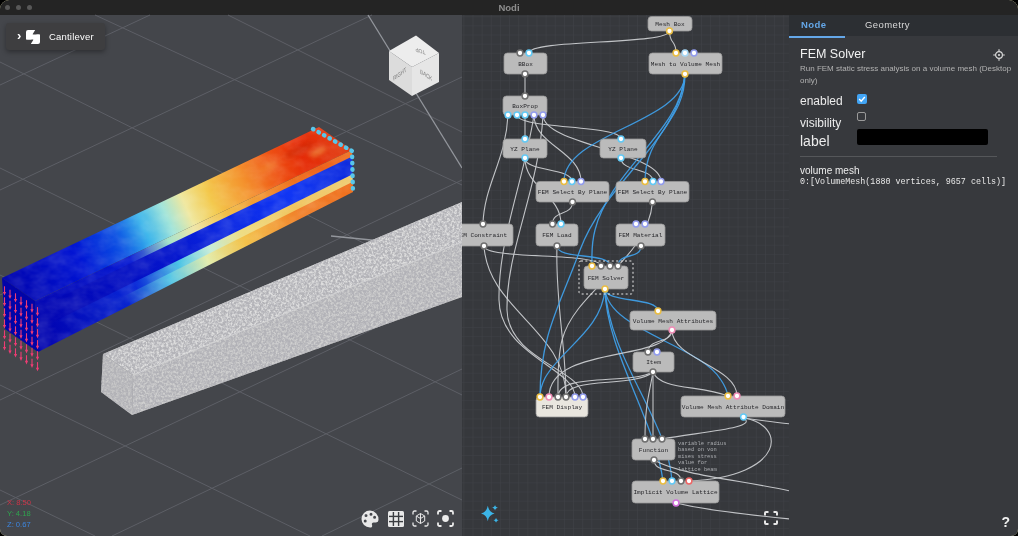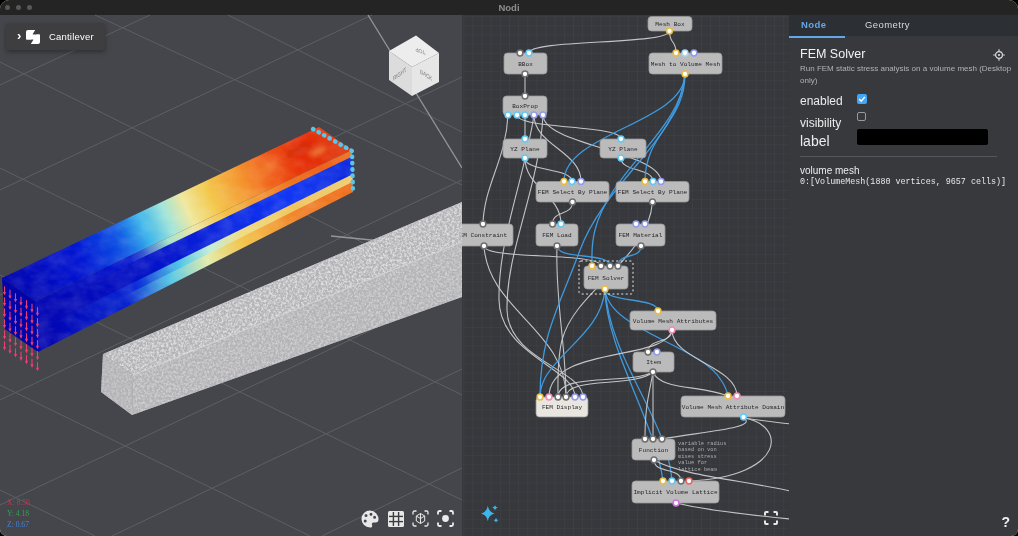--- a/index.html
+++ b/index.html
@@ -424,21 +424,21 @@
 
 <div style="position:absolute;left:6px;top:23px;width:99px;height:27px;background:#3e3e40;border-radius:3px;box-shadow:0 2px 5px rgba(0,0,0,.35);font-family:'Liberation Sans',sans-serif">
  <span style="position:absolute;left:11px;top:5px;color:#fff;font-size:13px;font-weight:bold">›</span>
  <span style="position:absolute;left:20px;top:6.5px"><svg width="14" height="14" viewBox="0 0 14 14">
           <path d="M2,0 h10 a2,2 0 0 1 2,2 v10 a2,2 0 0 1 -2,2 h-10 a2,2 0 0 1 -2,-2 v-10 a2,2 0 0 1 2,-2 Z" fill="#fff"></path>
 <path d="M14,0 L14,4.6 C10,3.4 8.6,5.2 6.6,4.2 L9.2,0 Z" fill="#3f3f41"></path>
 <path d="M0,14 L0,9.4 C4,10.6 5.4,8.8 7.4,9.8 L4.8,14 Z" fill="#3f3f41"></path>
         </svg></span>
  <span style="position:absolute;left:43px;top:8px;color:#fff;font-size:9.5px;font-weight:normal;letter-spacing:.2px">Cantilever</span>
 </div>
-<div style="position:absolute;left:7px;top:498px;font-family:Liberation Serif, serif;font-size:7.6px;line-height:10.8px">
+<div style="position:absolute;left:7px;top:498px;font-family:Liberation Sans, sans-serif;font-size:7.6px;line-height:10.8px">
  <div style="color:#cc3347">X: 8.50</div>
       <div style="color:#2fa34e">Y: 4.18</div>
       <div style="color:#3c86e0">Z: 0.67</div>
 </div>
 <svg width="100" height="20" viewBox="0 0 100 20" style="position:absolute;left:360px;top:509px">
  <g fill="#e8e8e8">
         <path d="M10,1.5 a8.5,8.5 0 1 0 0,17 c2,0 2.6,-1.3 2,-2.6 c-.5,-1.2 .2,-2.4 1.6,-2.4 h2.4 a2.6,2.6 0 0 0 2.5,-2.5 A8.8,8.8 0 0 0 10,1.5 Z M6,5 a1.5,1.5 0 1 1 0,3 a1.5,1.5 0 0 1 0,-3 Z M11,3.8 a1.5,1.5 0 1 1 0,3 a1.5,1.5 0 0 1 0,-3 Z M14.6,6.8 a1.5,1.5 0 1 1 0,3 a1.5,1.5 0 0 1 0,-3 Z M5.2,10.5 a1.5,1.5 0 1 1 0,3 a1.5,1.5 0 0 1 0,-3 Z" fill-rule="evenodd"></path>
       </g>
  <g transform="translate(28,2)">
         <rect x="0" y="0" width="16" height="16" rx="1.5" fill="#e8e8e8"></rect>

